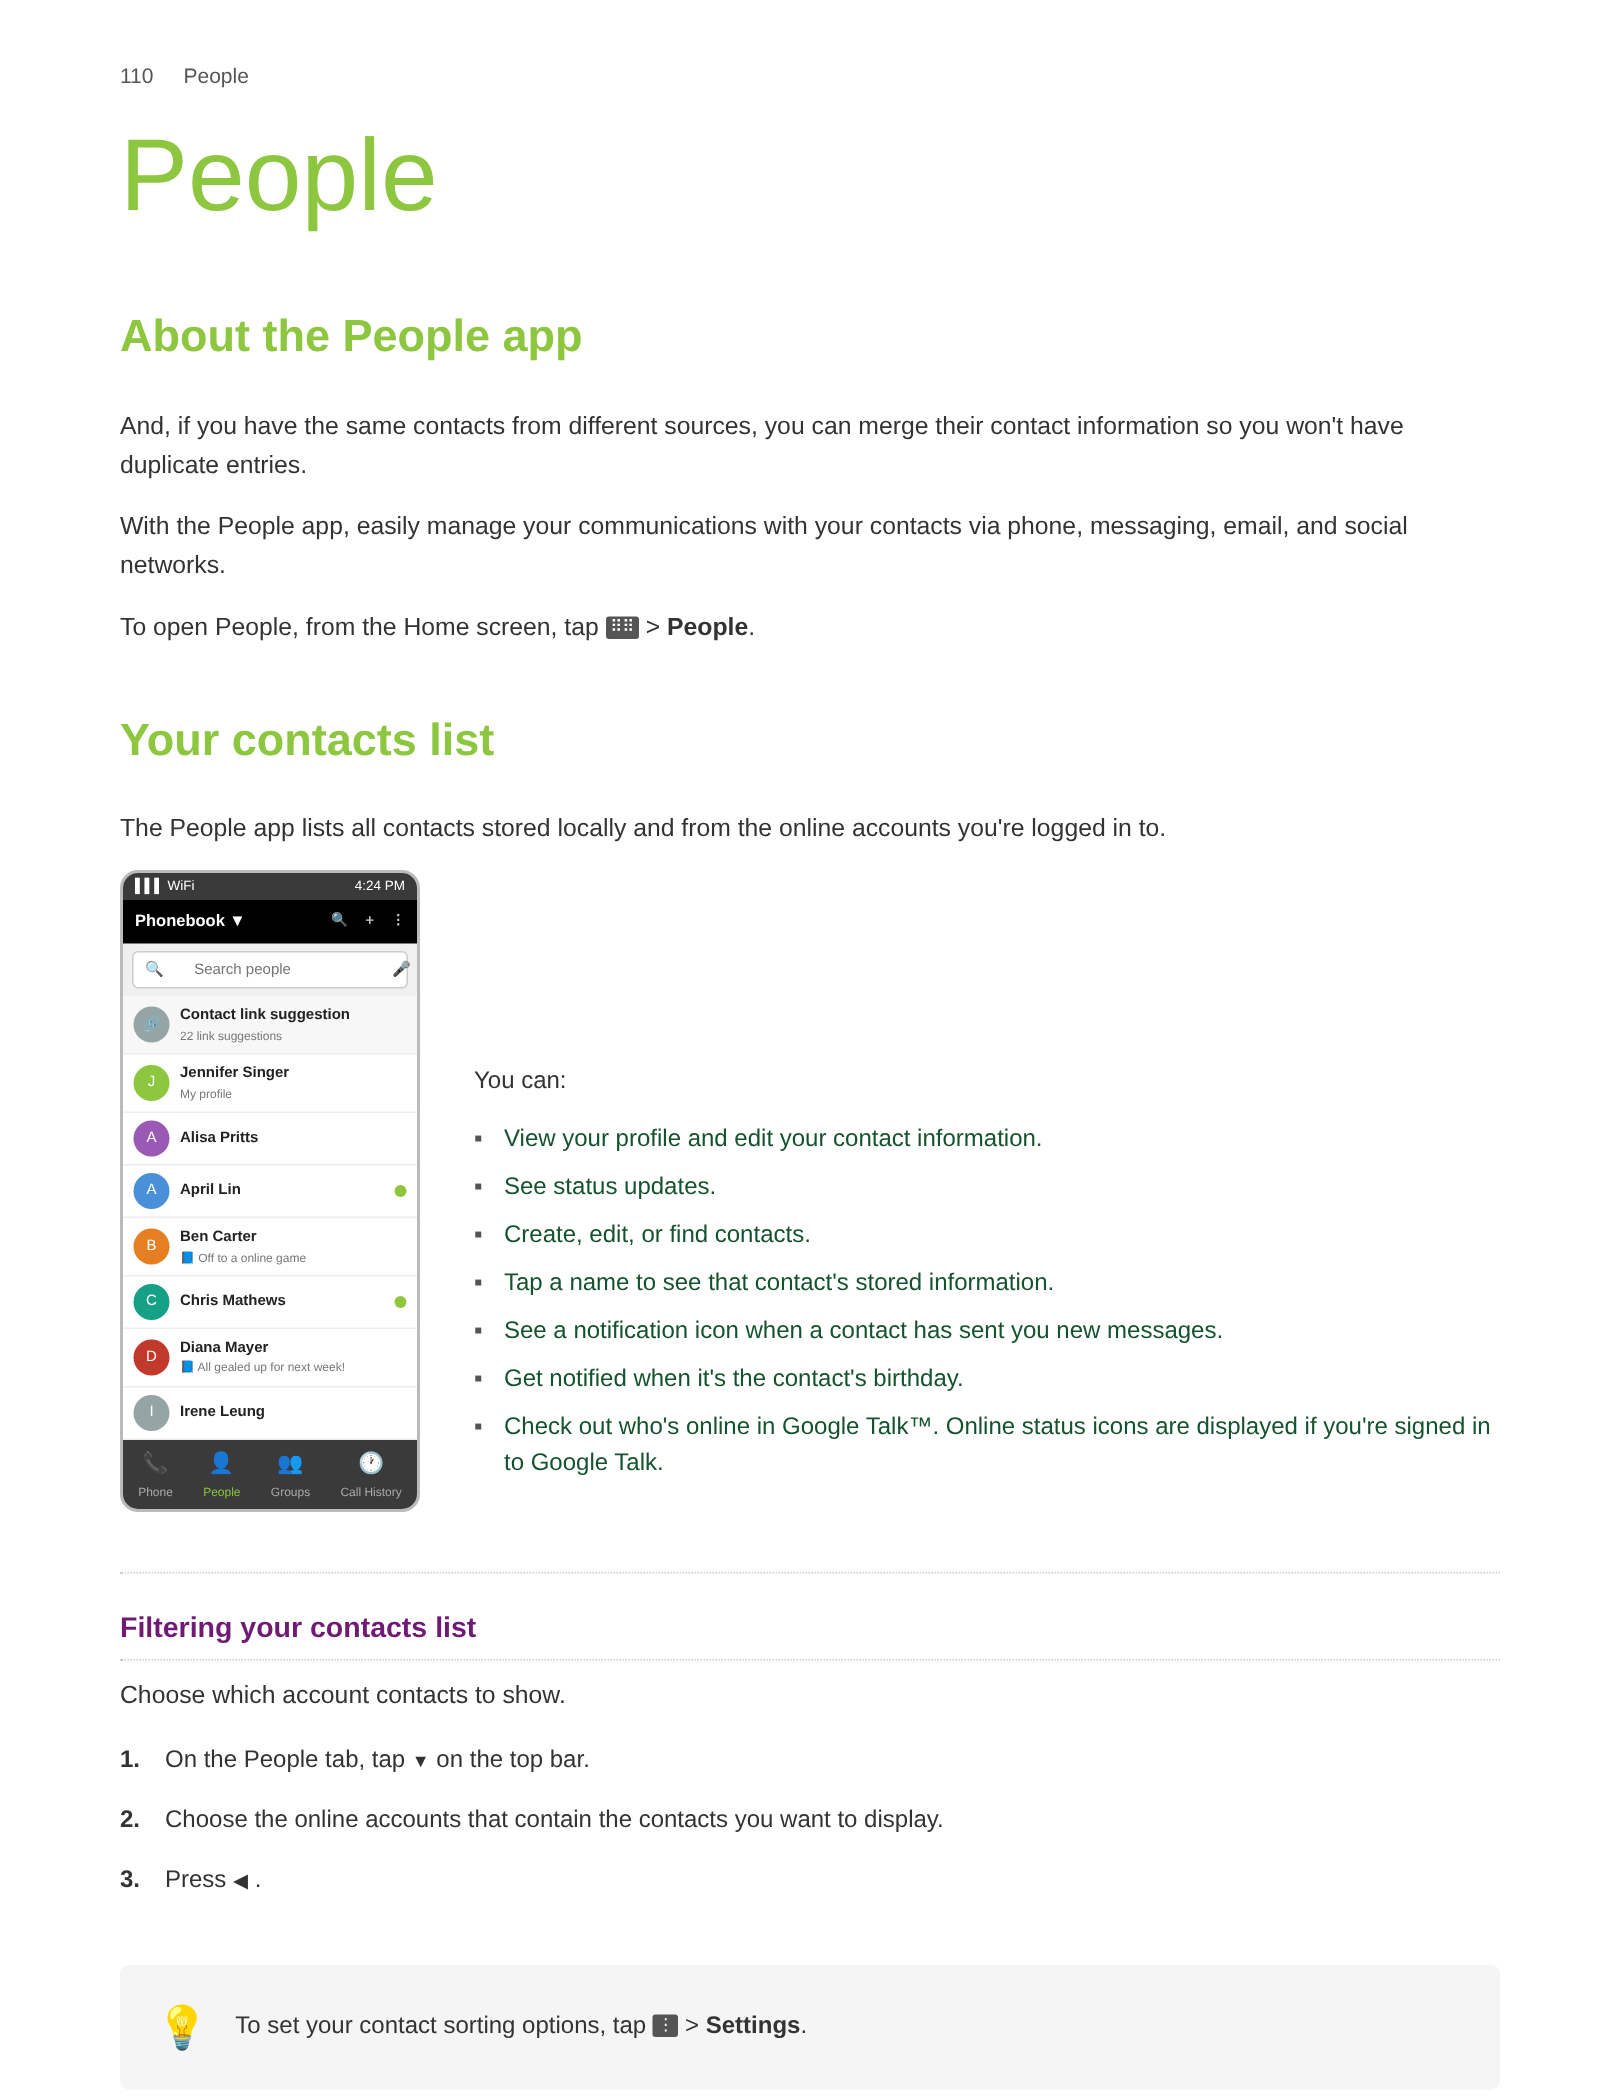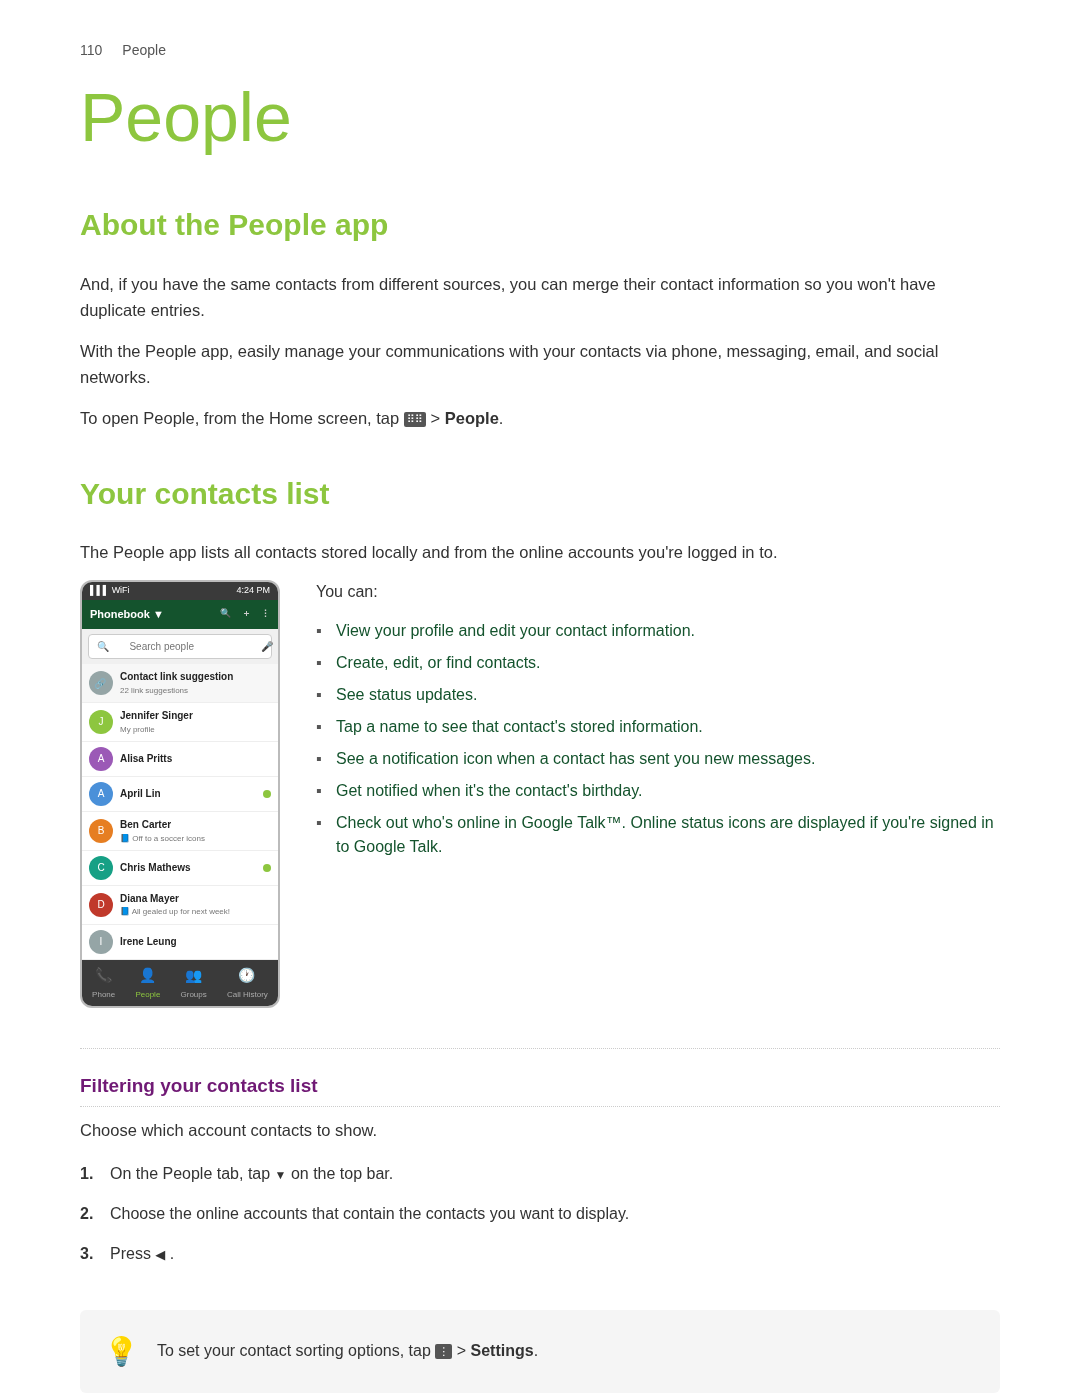--- a/index.html
+++ b/index.html
@@ -58,21 +58,21 @@
     }
 
     .section {
       margin-bottom: 40px;
     }
 
     
     .two-col {
       display: flex;
       gap: 36px;
-      align-items: flex-start;
+      align-items: flex-end;
       margin-bottom: 0;
     }
 
     .phone-mockup-wrap {
       flex: 0 0 200px;
     }
 
     .right-col {
       flex: 1;
     }
@@ -91,21 +91,21 @@
       background: #3a3a3a;
       color: #fff;
       font-size: 9px;
       padding: 2px 8px;
       display: flex;
       justify-content: space-between;
       align-items: center;
     }
 
     .phone-app-bar {
-      background: #14532d;
+      background: #000000;
       color: #fff;
       padding: 6px 8px;
       display: flex;
       align-items: center;
       justify-content: space-between;
       font-size: 11px;
       font-weight: bold;
     }
 
     .phone-app-bar .phonebook-label {
@@ -418,21 +418,21 @@
             <div class="phone-contact-info">
               <div class="phone-contact-name">April Lin</div>
             </div>
             <div class="phone-online-dot"></div>
           </div>
 
           <div class="phone-contact-item">
             <div class="phone-avatar orange">B</div>
             <div class="phone-contact-info">
               <div class="phone-contact-name">Ben Carter</div>
-              <div class="phone-contact-sub">📘 Off to a soccer icons</div>
+              <div class="phone-contact-sub">📘 Off to a online game</div>
             </div>
           </div>
 
           <div class="phone-contact-item">
             <div class="phone-avatar teal">C</div>
             <div class="phone-contact-info">
               <div class="phone-contact-name">Chris Mathews</div>
             </div>
             <div class="phone-online-dot"></div>
           </div>
@@ -471,22 +471,22 @@
             <span>Call History</span>
           </div>
         </div>
       </div>
     </div>
 
     <div class="right-col">
       <p class="you-can-text">You can:</p>
       <ul class="bullet-list">
         <li><span>View your profile and edit your contact information.</span></li>
+        <li><span>See status updates.</span></li>
         <li><span>Create, edit, or find contacts.</span></li>
-        <li><span>See status updates.</span></li>
         <li><span>Tap a name to see that contact's stored information.</span></li>
         <li><span>See a notification icon when a contact has sent you new messages.</span></li>
         <li><span>Get notified when it's the contact's birthday.</span></li>
         <li><span>Check out who's online in Google Talk™. Online status icons are displayed if you're signed in to Google Talk.</span></li>
       </ul>
     </div>
   </div>
 </div>
 
 <div class="section">

